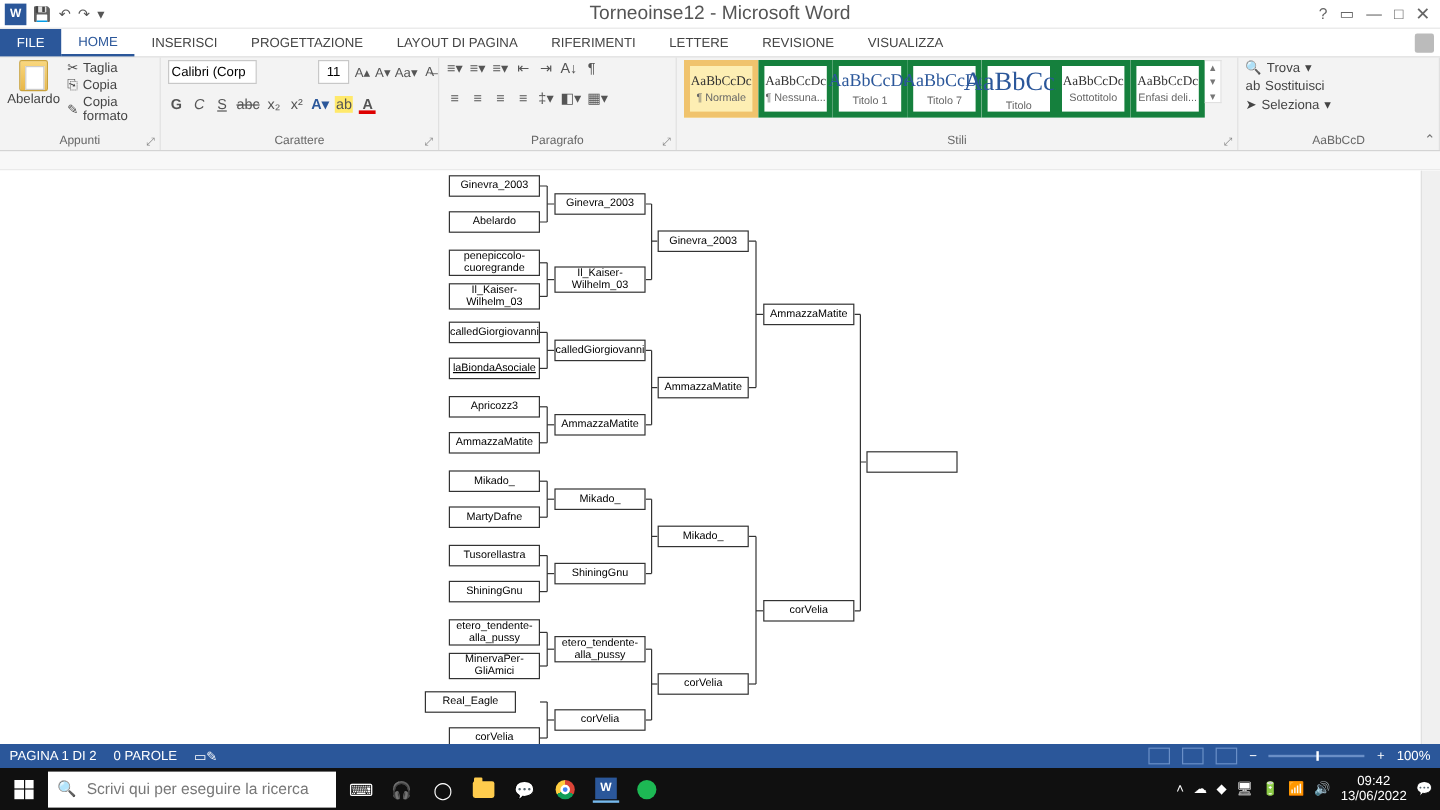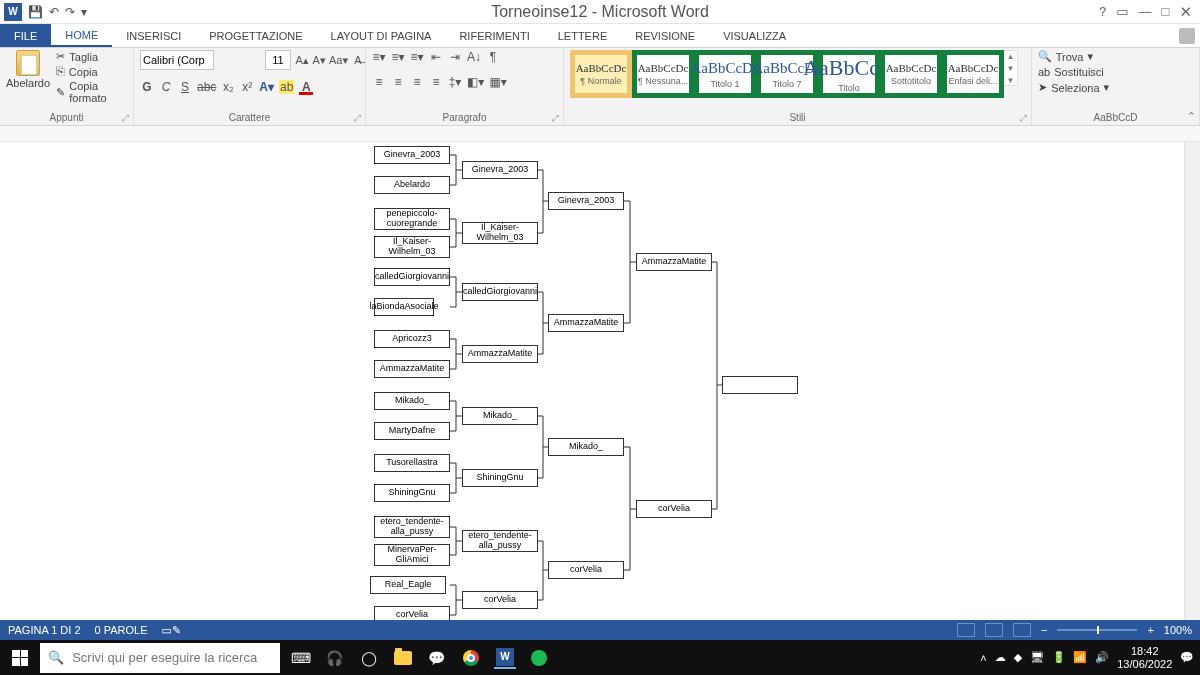--- a/index.html
+++ b/index.html
@@ -343,30 +343,30 @@
       <line x1="338" y1="363" x2="343" y2="363" stroke="#333" stroke-width="1"></line>
       <line x1="343" y1="116" x2="343" y2="363" stroke="#333" stroke-width="1"></line>
       <line x1="343" y1="239" x2="348" y2="239" stroke="#333" stroke-width="1"></line>
     </svg>
   <div id="bracket-nodes">
       <div class="bnode" style="left: 374px; top: 4px; width: 76px; height: 18px;">Ginevra_2003</div>
       <div class="bnode" style="left: 374px; top: 34px; width: 76px; height: 18px;">Abelardo</div>
       <div class="bnode" style="left: 374px; top: 66px; width: 76px; height: 22px;">penepiccolo-cuoregrande</div>
       <div class="bnode" style="left: 374px; top: 94px; width: 76px; height: 22px;">Il_Kaiser-Wilhelm_03</div>
       <div class="bnode" style="left: 374px; top: 126px; width: 76px; height: 18px;">calledGiorgiovanni</div>
-      <div class="bnode" style="left: 374px; top: 156px; width: 60px; height: 18px;">laBiondaAsociale</div>
+      <div class="bnode" style="left: 374px; top: 156px; width: 76px; height: 18px; text-decoration: underline;">laBiondaAsociale</div>
       <div class="bnode" style="left: 374px; top: 188px; width: 76px; height: 18px;">Apricozz3</div>
       <div class="bnode" style="left: 374px; top: 218px; width: 76px; height: 18px;">AmmazzaMatite</div>
       <div class="bnode" style="left: 374px; top: 250px; width: 76px; height: 18px;">Mikado_</div>
       <div class="bnode" style="left: 374px; top: 280px; width: 76px; height: 18px;">MartyDafne</div>
       <div class="bnode" style="left: 374px; top: 312px; width: 76px; height: 18px;">Tusorellastra</div>
       <div class="bnode" style="left: 374px; top: 342px; width: 76px; height: 18px;">ShiningGnu</div>
       <div class="bnode" style="left: 374px; top: 374px; width: 76px; height: 22px;">etero_tendente-alla_pussy</div>
       <div class="bnode" style="left: 374px; top: 402px; width: 76px; height: 22px;">MinervaPer-GliAmici</div>
-      <div class="bnode" style="left: 370px; top: 434px; width: 76px; height: 18px;">Real_Eagle</div>
+      <div class="bnode" style="left: 354px; top: 434px; width: 76px; height: 18px;">Real_Eagle</div>
       <div class="bnode" style="left: 374px; top: 464px; width: 76px; height: 18px;">corVelia</div>
       <div class="bnode" style="left: 462px; top: 19px; width: 76px; height: 18px;">Ginevra_2003</div>
       <div class="bnode" style="left: 462px; top: 80px; width: 76px; height: 22px;">Il_Kaiser-Wilhelm_03</div>
       <div class="bnode" style="left: 462px; top: 141px; width: 76px; height: 18px;">calledGiorgiovanni</div>
       <div class="bnode" style="left: 462px; top: 203px; width: 76px; height: 18px;">AmmazzaMatite</div>
       <div class="bnode" style="left: 462px; top: 265px; width: 76px; height: 18px;">Mikado_</div>
       <div class="bnode" style="left: 462px; top: 327px; width: 76px; height: 18px;">ShiningGnu</div>
       <div class="bnode" style="left: 462px; top: 388px; width: 76px; height: 22px;">etero_tendente-alla_pussy</div>
       <div class="bnode" style="left: 462px; top: 449px; width: 76px; height: 18px;">corVelia</div>
       <div class="bnode" style="left: 548px; top: 50px; width: 76px; height: 18px;">Ginevra_2003</div>
@@ -428,18 +428,18 @@
   </div>
   <div class="tray">
     <span>˄</span>
     <span>☁</span>
     <span>◆</span>
     <span>🖥</span>
     <span>🔋</span>
     <span>📶</span>
     <span>🔊</span>
     <div class="clock">
-      <div>18:42</div>
+      <div>09:42</div>
       <div>13/06/2022</div>
     </div>
     <span>💬</span>
   </div>
 </div>
 
 </body></html>

